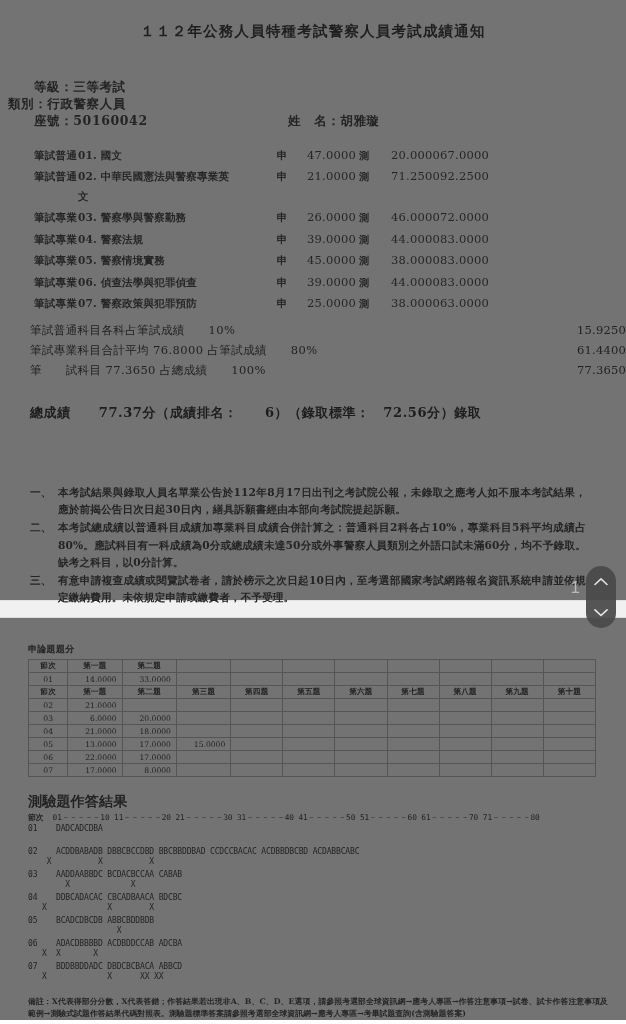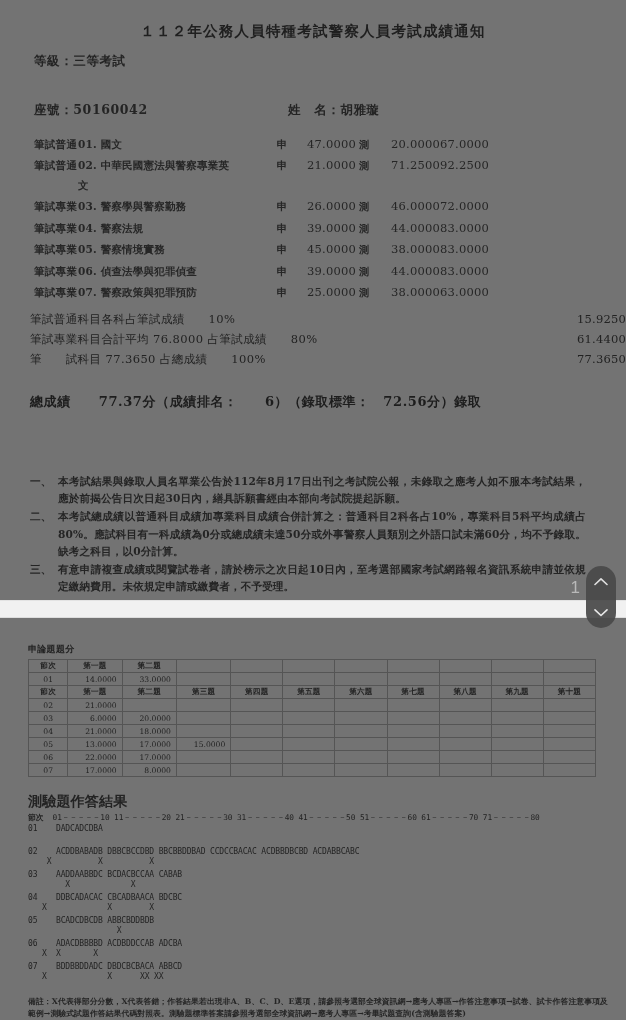--- a/index.html
+++ b/index.html
@@ -49,22 +49,22 @@
 
   .meta-row {
     display: flex;
     font-size: 12.5px;
     font-weight: 700;
     color: #242424;
     letter-spacing: .6px;
   }
   .meta-row .left  { width: 280px; padding-left: 34px; }
   .meta-row .right { flex: 1; padding-left: 8px; }
-  .row-grade { margin-top: 12px; flex-direction: column; }
-  .row-seat  { margin-top: 32px; }
+  .row-grade { margin-top: 38px; flex-direction: column; }
+  .row-seat  { }
 
   
   .scores { margin-top: 14px; font-size: 0; }
   .score-row {
     display: flex;
     align-items: baseline;
     font-size: 10.5px;
     line-height: 1.05;
     padding: 4.5px 0;
     color: #262626;
@@ -280,20 +280,21 @@
 <body>
 
 <div class="viewer">
 
   <div class="page page-one">
 
     <div class="doc-title">１１２年公務人員特種考試警察人員考試成績通知</div>
 
     <div class="meta-row row-grade">
       <div class="left">等級：三等考試</div>
+      <div class="right">類別：行政警察人員</div>
     </div>
 
     <div class="meta-row row-seat">
       <div class="left">座號：50160042</div>
       <div class="right">姓　名：胡雅璇</div>
     </div>
 
     <div class="scores">
       <div class="score-row">
         <div class="sc-cat">筆試普通</div>

